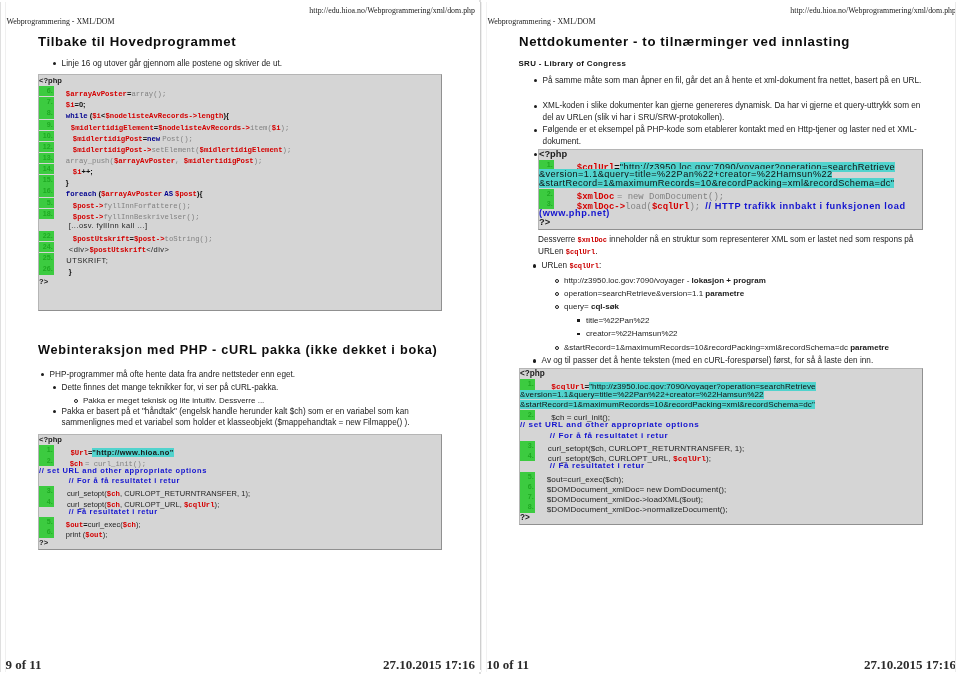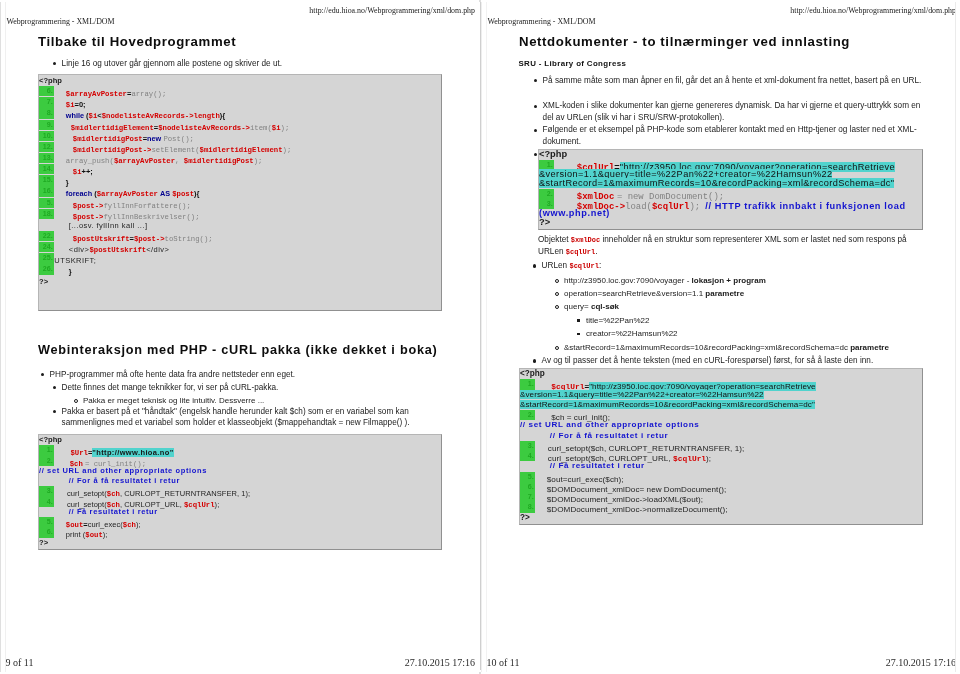--- a/index.html
+++ b/index.html
@@ -14,21 +14,21 @@
   .vdiv{position:absolute;left:479.5px;top:2px;width:1px;height:668px;background:#cfcfcf;}
   .pedge{position:absolute;top:2px;width:1px;height:670px;background:#e8e8e8;z-index:5;}
 
   
   .rh{position:absolute;font-family:"Liberation Serif",serif;font-size:7.9px;color:#1b1b1b;
       white-space:nowrap;}
   .rh-left{left:6.5px;top:17px;}
   .rh-right{right:4px;top:6.2px;}
 
   
-  .ft{position:absolute;font-family:"Liberation Serif",serif;font-weight:normal;font-size:10px;color:#2b2b2b;
+  .ft{position:absolute;font-family:"Liberation Serif",serif;font-weight:bold;font-size:13px;color:#2b2b2b;
       white-space:nowrap;top:656.5px;}
   .ft-left{left:5.5px;}
   .ft-right{right:4px;}
 
   h1.slide-title{position:absolute;margin:0;font-family:"Liberation Sans",sans-serif;
       font-weight:bold;font-size:13.2px;letter-spacing:.62px;color:#0d0d0d;white-space:nowrap;
       line-height:13px;}
   h2.sub-title{position:absolute;margin:0;font-family:"Liberation Sans",sans-serif;
       font-weight:bold;font-size:7.9px;letter-spacing:.36px;color:#111;white-space:nowrap;line-height:9px;}
 
@@ -51,21 +51,21 @@
   .code{position:absolute;background:#d5d5d5;border:1px solid #b5b5b5;border-right-color:#909090;border-bottom-color:#909090;
         font-family:"Liberation Sans",sans-serif;font-size:7.5px;color:#262626;
         box-sizing:border-box;overflow:hidden;padding-top:0px;}
   .code .cl{position:relative;height:10.8px;line-height:10.8px;white-space:nowrap;}
   .code .ln{display:inline-block;width:15.3px;background:#3ccb40;color:#1faa22;
         text-align:right;padding-right:1.6px;box-sizing:border-box;font-size:7.1px;line-height:9.6px;
         font-weight:bold;margin-right:11.5px;height:10.3px;line-height:10.1px;vertical-align:3.1px;}
   .code .nol{display:inline-block;width:15.3px;margin-right:11.5px;}
   .code .phptag{font-weight:bold;color:#1a1a1a;font-size:1.013em;}
   .v{color:#d40000;font-weight:bold;font-family:"Liberation Mono",monospace;font-size:0.973em;}
-  .kw{color:#00008f;font-weight:bold;font-family:Liberation Sans, sans-serif;font-size:0.973em;}
+  .kw{color:#00008f;font-weight:bold;font-family:Liberation Mono, monospace;font-size:0.973em;}
   .fn{color:#828282;font-family:"Liberation Mono",monospace;font-size:0.973em;}
   .cm{color:#1414cf;font-weight:bold;letter-spacing:.62px;}
   .str{background:#51d3cd;color:#111;letter-spacing:var(--strls,0.0435em);}
   .strb{background:#51d3cd;color:#161616;font-weight:bold;letter-spacing:0.05em;}
   .pl{color:#242424;letter-spacing:.05px;}
   .plw{color:#242424;letter-spacing:.45px;}
   .bk{color:#111;font-weight:bold;}
 </style>
 </head>
 <body>
@@ -97,21 +97,21 @@
         <div class="cl" style="height:11.142857142857142px;line-height:11.142857142857142px"><span class="ln">12.</span><span class="ind" style="display:inline-block;width:7px"></span><span class="v">$midlertidigPost</span><span class="v">-&gt;</span><span class="fn">setElement(</span><span class="v">$midlertidigElement</span><span class="fn">);</span></div>
         <div class="cl" style="height:11.142857142857142px;line-height:11.142857142857142px"><span class="ln">13.</span><span class="fn">array_push(</span><span class="v">$arrayAvPoster</span><span class="fn">, </span><span class="v">$midlertidigPost</span><span class="fn">);</span></div>
         <div class="cl" style="height:11.142857142857142px;line-height:11.142857142857142px"><span class="ln">14.</span><span class="ind" style="display:inline-block;width:7px"></span><span class="v">$i</span><span class="bk">++;</span></div>
         <div class="cl" style="height:11.142857142857142px;line-height:11.142857142857142px"><span class="ln">15.</span><span class="ind" style="display:inline-block;width:-1px"></span><span class="bk">}</span></div>
         <div class="cl" style="height:11.142857142857142px;line-height:11.142857142857142px"><span class="ln">16.</span><span class="kw">foreach</span> <span class="bk">(</span><span class="v">$arrayAvPoster</span> <span class="kw">AS</span> <span class="v">$post</span><span class="bk">){</span></div>
         <div class="cl" style="height:11.142857142857142px;line-height:11.142857142857142px"><span class="ln">5.</span><span class="ind" style="display:inline-block;width:7px"></span><span class="v">$post</span><span class="v">-&gt;</span><span class="fn">fyllInnForfattere();</span></div>
         <div class="cl" style="height:11.142857142857142px;line-height:11.142857142857142px"><span class="ln">18.</span><span class="ind" style="display:inline-block;width:7px"></span><span class="v">$post</span><span class="v">-&gt;</span><span class="fn">fyllInnBeskrivelser();</span></div>
         <div class="cl" style="height:11.142857142857142px;line-height:11.142857142857142px"><span class="nol"></span><span class="ind" style="display:inline-block;width:3px"></span><span class="plw">[...osv. fyllInn kall ...]</span></div>
         <div class="cl" style="height:11.142857142857142px;line-height:11.142857142857142px"><span class="ln">22.</span><span class="ind" style="display:inline-block;width:7px"></span><span class="v">$postUtskrift</span><span class="bk">=</span><span class="v">$post</span><span class="v">-&gt;</span><span class="fn">toString();</span></div>
         <div class="cl" style="height:11.142857142857142px;line-height:11.142857142857142px"><span class="ln">24.</span><span class="ind" style="display:inline-block;width:3px"></span><span class="plw">&lt;div&gt;</span><span class="v">$postUtskrift</span><span class="plw">&lt;/div&gt;</span></div>
-        <div class="cl" style="height:11.142857142857142px;line-height:11.142857142857142px"><span class="ln" style="margin-right:0">25.</span><span class="plw">UTSKRIFT;</span></div>
+        <div class="cl" style="height:11.142857142857142px;line-height:11.142857142857142px"><span class="ln" style="margin-right:12px">25.</span><span class="plw">UTSKRIFT;</span></div>
         <div class="cl" style="height:11.142857142857142px;line-height:11.142857142857142px"><span class="ln">26.</span><span class="ind" style="display:inline-block;width:3px"></span><span class="bk">}</span></div>
         <div class="cl" style="height:11.142857142857142px;line-height:11.142857142857142px"><span class="phptag">?&gt;</span></div>
       </div>
 
     <h1 class="slide-title" style="left:38px;top:344px;font-size:12.7px;letter-spacing:.75px">Webinteraksjon med PHP - cURL pakka (ikke dekket i boka)</h1>
     <div class="li" style="position:absolute;left:40px;top:368.5px;width:390px">PHP-programmer må ofte hente data fra andre nettsteder enn eget.</div>
     <div class="li" style="position:absolute;left:52px;top:381.6px;width:390px">Dette finnes det mange teknikker for, vi ser på cURL-pakka.</div>
     <div class="li l2" style="position:absolute;left:52px;top:394.7px;width:380px;margin-left:21px">Pakka er meget teknisk og lite intuitiv. Dessverre ...</div>
     <div class="li" style="position:absolute;left:52px;top:405.8px;width:372px">Pakka er basert på et "håndtak" (engelsk handle herunder kalt $ch) som er en variabel som kan sammenlignes med et variabel som holder et klasseobjekt ($mappehandtak = new Filmappe() ).</div>
 
@@ -152,21 +152,21 @@
         <div class="cl" style="height:9.75px;line-height:9.75px"><span class="ln">1.</span><span class="ind" style="display:inline-block;width:11px"></span><span class="v">$cqlUrl</span><span class="bk">=</span><span class="str">"http://z3950.loc.gov:7090/voyager?operation=searchRetrieve</span></div>
         <div class="cl" style="height:9.75px;line-height:9.75px"><span class="str">&amp;version=1.1&amp;query=title=%22Pan%22+creator=%22Hamsun%22</span></div>
         <div class="cl" style="height:9.75px;line-height:9.75px"><span class="str">&amp;startRecord=1&amp;maximumRecords=10&amp;recordPacking=xml&amp;recordSchema=dc"</span></div>
         <div class="cl" style="height:9.75px;line-height:9.75px"><span class="ln">2.</span><span class="ind" style="display:inline-block;width:11px"></span><span class="v">$xmlDoc</span> <span class="fn">= new DomDocument();</span></div>
         <div class="cl" style="height:9.75px;line-height:9.75px"><span class="ln">3.</span><span class="ind" style="display:inline-block;width:11px"></span><span class="v">$xmlDoc</span><span class="v">-&gt;</span><span class="fn">load(</span><span class="v">$cqlUrl</span><span class="fn">);</span>&nbsp;&nbsp;<span class="cm">// HTTP trafikk innbakt i funksjonen load</span></div>
         <div class="cl" style="height:9.75px;line-height:9.75px"><span class="cm">(www.php.net)</span></div>
         <div class="cl" style="height:9.75px;line-height:9.75px"><span class="phptag">?&gt;</span></div>
       </div>
 
     <div class="blk" style="left:57px;top:234px;width:385px">
-      <div class="plainp"><span>Objektet </span><span class="cv">$xmlDoc</span><span> inneholder nå en struktur som representerer XML som er lastet ned som respons på URLen </span><span class="cv">$cqlUrl</span><span>.</span></div>
+      <div class="plainp"><span>Dessverre </span><span class="cv">$xmlDoc</span><span> inneholder nå en struktur som representerer XML som er lastet ned som respons på URLen </span><span class="cv">$cqlUrl</span><span>.</span></div>
     </div>
 
     <div class="li" style="position:absolute;left:51px;top:260.3px;width:380px"><span>URLen </span><span class="cv">$cqlUrl</span><span>:</span></div>
     <div class="li l2" style="position:absolute;left:51px;top:274.5px;width:380px;margin-left:22px"><span>http://z3950.loc.gov:7090/voyager - </span><b>lokasjon + program</b></div>
     <div class="li l2" style="position:absolute;left:51px;top:287.7px;width:380px;margin-left:22px"><span>operation=searchRetrieve&amp;version=1.1 </span><b>parametre</b></div>
     <div class="li l2" style="position:absolute;left:51px;top:300.9px;width:380px;margin-left:22px"><span>query= </span><b>cql-søk</b></div>
     <div class="li l3" style="position:absolute;left:51px;top:314.6px;width:380px;margin-left:44px">title=%22Pan%22</div>
     <div class="li l3" style="position:absolute;left:51px;top:328.3px;width:380px;margin-left:44px">creator=%22Hamsun%22</div>
     <div class="li l2" style="position:absolute;left:51px;top:341.5px;width:380px;margin-left:22px"><span>&amp;startRecord=1&amp;maximumRecords=10&amp;recordPacking=xml&amp;recordSchema=dc </span><b>parametre</b></div>
     <div class="li" style="position:absolute;left:51px;top:355.2px;width:390px">Av og til passer det å hente teksten (med en cURL-forespørsel) først, for så å laste den inn.</div>

